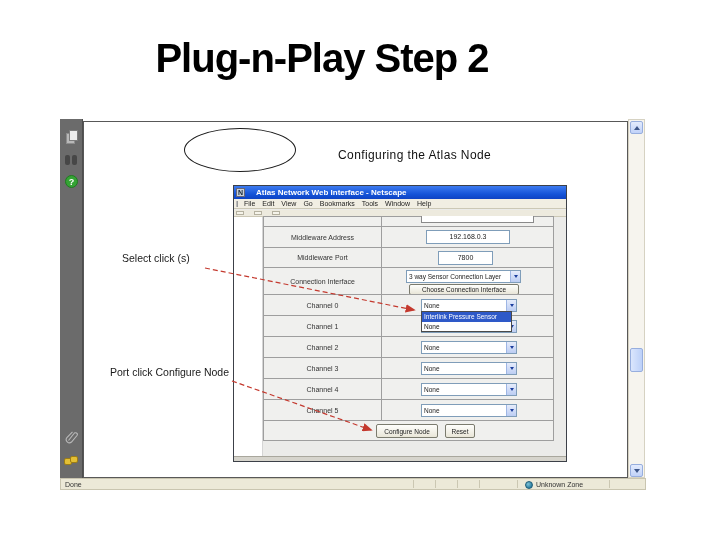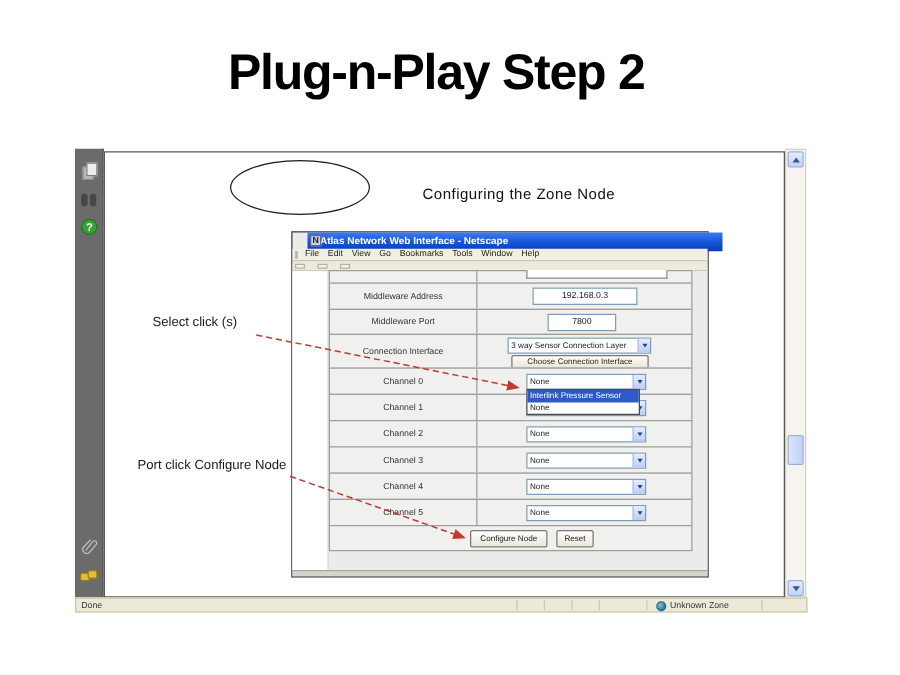--- a/index.html
+++ b/index.html
@@ -1,21 +1,21 @@
 <!DOCTYPE html>
 <html><head>
 <meta charset="utf-8">
 <style>
   * { margin:0; padding:0; box-sizing:border-box; }
   html,body { background:#fff; }
   body { font-family:"Liberation Sans", sans-serif; }
   .slide { position:relative; width:720px; height:540px; background:#fff; overflow:hidden; }
 
   .slide-title { position:absolute; top:36px; left:0; width:644px; text-align:center;
-    font-size:40px; font-weight:bold; color:#000; letter-spacing:-1px;margin-left:27px; }
+    font-size:40px; font-weight:bold; color:#000; letter-spacing:-1px; }
 
   
   .frame { position:absolute; left:60px; top:119px; width:586px; height:371px; }
   .sidebar { position:absolute; left:0; top:0; width:23px; height:359px; background:#6b6b6b; border-right:1px solid #4e4e4e; }
   .sb-icon { position:absolute; }
   .pages-b { position:absolute; left:1px; top:3px; width:9px; height:11px; background:#b9b9b9; border:1px solid #8d8d8d; }
   .pages-f { position:absolute; left:4px; top:0; width:9px; height:11px; background:#ececec; border:1px solid #7d7d7d; }
   .binoc i { position:absolute; width:5px; height:10px; background:#474747; border-radius:2px; top:0; }
   .binoc i.l { left:0; } .binoc i.r { left:7px; }
   .help-c { width:13px; height:13px; border-radius:50%; background:#35a335; border:1px solid #1f7a1f;
@@ -45,23 +45,23 @@
   
   .step-ellipse { position:absolute; left:100px; top:6px; width:112px; height:44px; border:1px solid #1c1c1c; border-radius:50%; }
   .step-text { position:absolute; left:120px; top:9px; width:130px; text-align:center; font-size:30px; color:#000; }
   .caption { position:absolute; left:254px; top:26px; font-size:12px; color:#111; letter-spacing:.4px; }
   .ann { position:absolute; font-size:10.5px; color:#1a1a1a; }
   .ann1 { left:38px; top:130px; }
   .ann2 { left:26px; top:244px; }
 
   
   .bwin { position:absolute; left:149px; top:63px; width:334px; height:277px; border:1px solid #3c4048; background:#ebebe9; }
-  .btitle { position:absolute; left:12px; top:0; width:100%; height:15px;
+  .btitle { position:absolute; left:0; top:0; width:100%; height:15px;
     background:linear-gradient(180deg,#3d7bf0 0%,#1453d8 55%,#0b3cba 100%);
-    color:#fff; font-size:8px; font-weight:bold; line-height:13px; padding-left:10px; white-space:nowrap; }
+    color:#fff; font-size:8px; font-weight:bold; line-height:13px; padding-left:22px; white-space:nowrap; }
   .btitle-icon { position:absolute; left:2px; top:2px; width:9px; height:9px; background:#c8d0da; border:1px solid #667;
     color:#123; font-size:7px; line-height:8px; text-align:center; font-weight:bold; }
   .bmenu { position:absolute; left:0; top:13px; width:100%; height:10px; background:#f1eee3; border-bottom:1px solid #ccc8b6;
     display:flex; align-items:center; gap:7px; padding-left:10px; font-size:7px; color:#222; }
   .bmenu .grip { position:absolute; left:2px; top:2px; width:2px; height:6px; border-left:1px solid #bbb; border-right:1px solid #999; }
   .btools { position:absolute; left:0; top:24px; width:100%; height:7px; background:#edeade; border-bottom:1px solid #ccc8b6; }
   .btools i { position:absolute; top:1px; width:8px; height:4px; border:1px solid #b5b1a0; background:#f6f4ea; }
   .bpage { position:absolute; left:0; top:31px; width:332px; height:239px; background:#ebebe9; }
   .bleft { position:absolute; left:0; top:0; width:29px; height:239px; background:#fff; border-right:1px solid #d5d5d5; }
   .bbottom { position:absolute; left:0; bottom:0; width:100%; height:5px; background:#d6d4cc; border-top:1px solid #a9a79d; }
@@ -119,21 +119,21 @@
           </svg>
       </div>
       <div class="sb-icon hands" style="left:4px; top:337px; width:15px; height:10px;">
         <i class="a"></i>
           <i class="b"></i>
       </div>
     </div>
 
     <div class="content">
       <div class="step-ellipse"></div>
-      <div class="caption">Configuring the Zone Node</div>
+      <div class="caption">Configuring the Atlas Node</div>
       <div class="ann ann1">Select click (s)</div>
       <div class="ann ann2">Port click Configure Node</div>
 
       <div class="bwin">
         <div class="btitle">
           <span class="btitle-icon">N</span>
           <span>Atlas Network Web Interface - Netscape</span>
         </div>
         <div class="bmenu">
           <span class="grip"></span>

